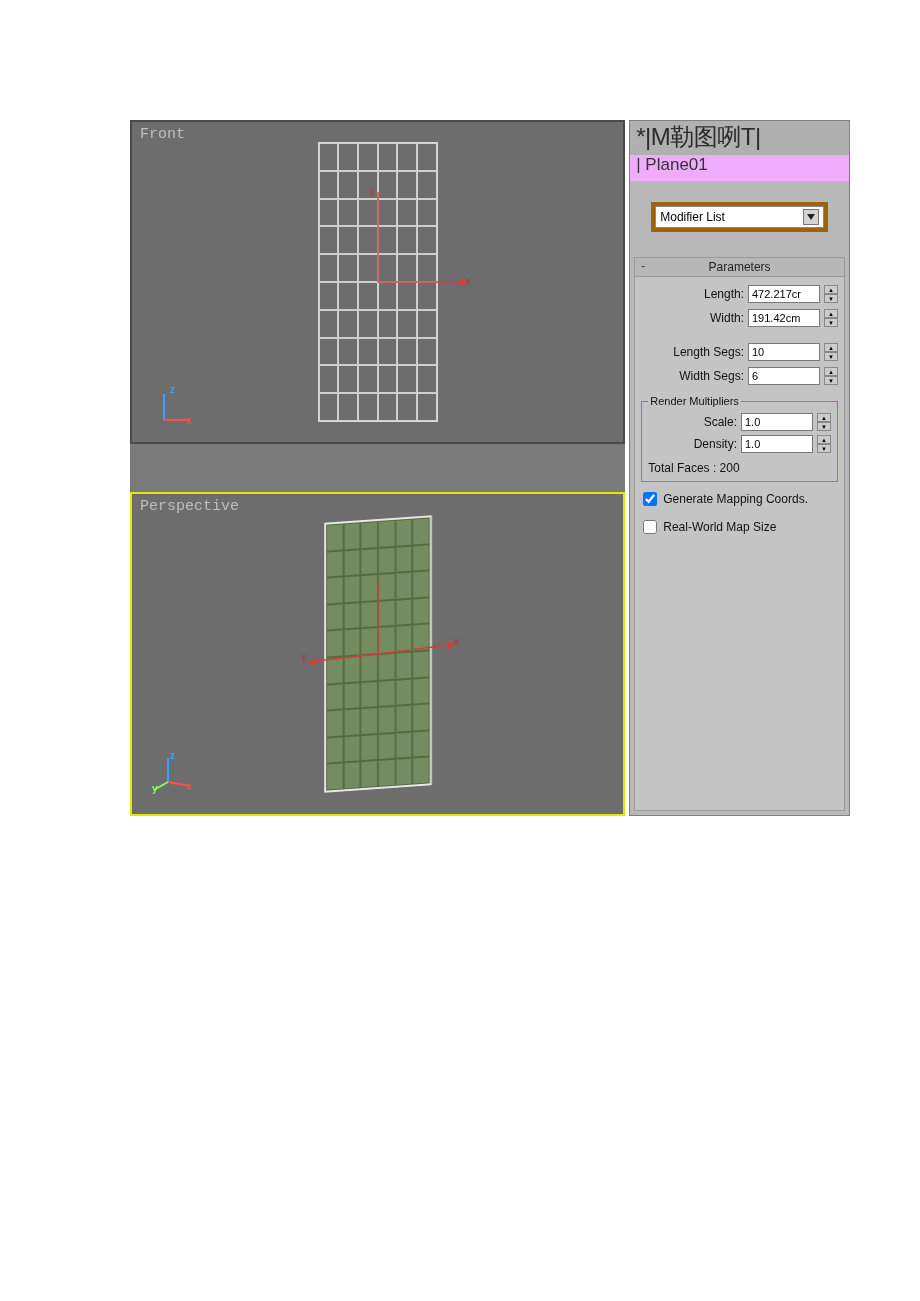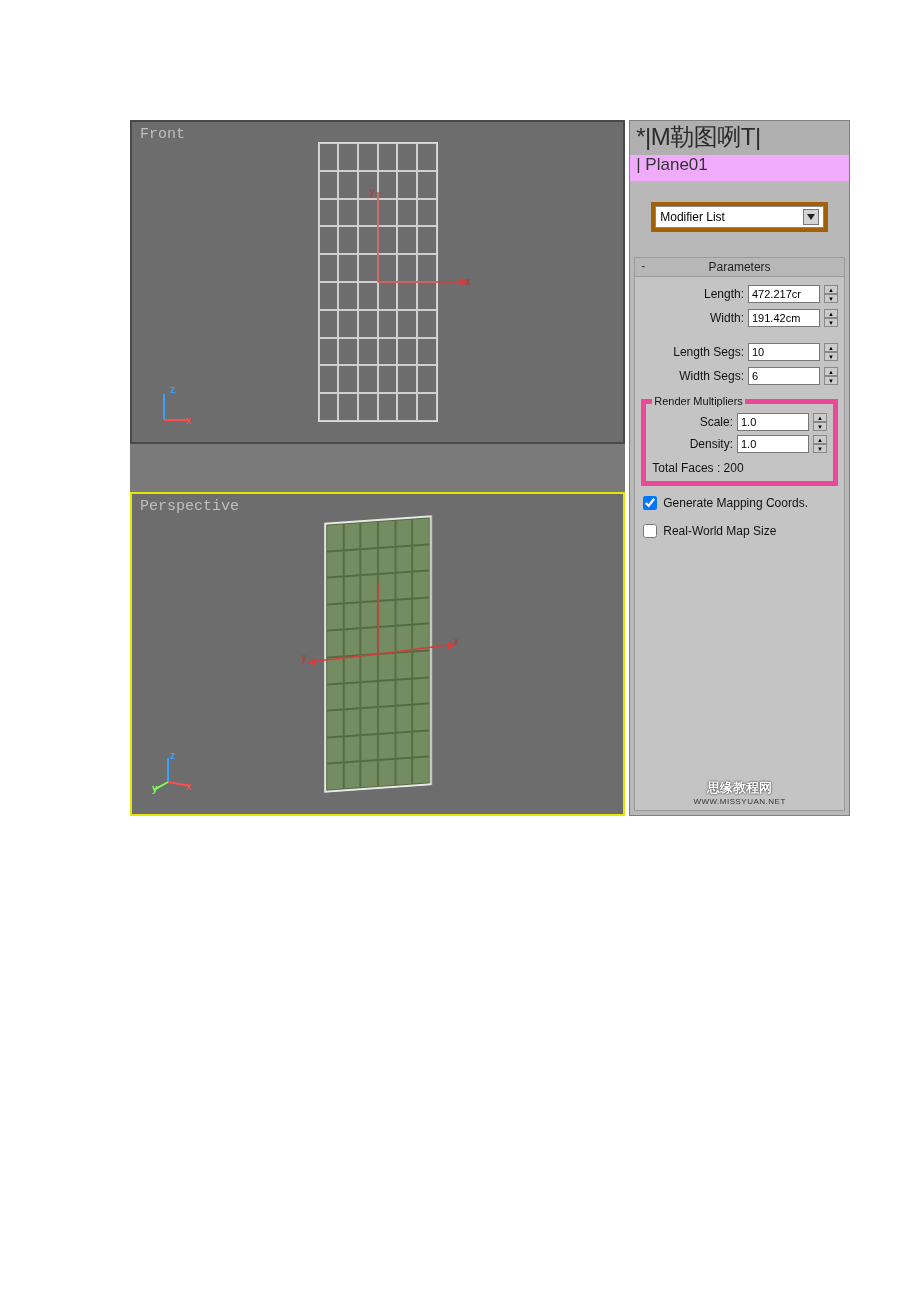--- a/index.html
+++ b/index.html
@@ -36,21 +36,21 @@
   .cp-subhead { background:#8f8f8f; color:#111; font-size:18px; padding:1px 8px 3px 8px; margin:2px 4px; }
   .cp-rollout { background:#c4c4c4; margin:4px; flex:1; display:flex; flex-direction:column; position:relative; border:1px solid #9a9a9a; }
   .rollout-title { background:#b7b7b7; color:#222; font-size:12px; text-align:center; padding:2px 0; border-bottom:1px solid #9a9a9a; position:relative; }
   .rollout-title .collapse { position:absolute; left:6px; top:1px; font-size:12px; color:#333; }
   .param-list { padding:8px 6px 4px 6px; font-size:12px; color:#111; display:flex; flex-direction:column; gap:6px; }
   .param-row { display:flex; align-items:center; justify-content:flex-end; gap:4px; }
   .param-row .plabel { flex:1; text-align:right; }
   .param-row .pval { width:72px; height:18px; background:#fff; border:1px solid #777; font-size:11px; padding:1px 3px; text-align:left; }
   .spinner { width:14px; display:flex; flex-direction:column; }
   .spinner button { height:9px; font-size:6px; line-height:4px; background:#ccc; border:1px solid #888; padding:0; }
-  .fieldset { border:5px solid #ec4899; padding:6px 6px 6px 6px; margin-top:4px; }
+  .fieldset { border:1px solid #ec4899; padding:6px 6px 6px 6px; margin-top:4px; }
   .fieldset legend { font-size:11px; padding:0 2px; }
   .fieldset .param-row { margin-bottom:4px; }
   .chkrow { display:flex; align-items:center; gap:6px; font-size:12px; margin:4px 2px; }
   .chkrow input { width:14px; height:14px; }
   .watermark { margin-top:auto; text-align:center; padding-bottom:4px; }
   .watermark .wm1 { color:#fff; font-size:13px; font-weight:bold; text-shadow:0 0 2px #000; }
   .watermark .wm2 { color:#333; font-size:8px; letter-spacing:0.5px; }
   .tri-down { width:0;height:0;border-left:4px solid transparent;border-right:4px solid transparent;border-top:6px solid #222; }
   .dd-btn { width:16px;height:16px; background:#d4d4d4; border:1px solid #777; display:flex;align-items:center;justify-content:center; }
 </style>
@@ -321,21 +321,17 @@
           <span>Generate Mapping Coords.</span>
         </label>
 
         <label class="chkrow">
           <input type="checkbox" style="">
           <span>Real-World Map Size</span>
         </label>
 
       </div>
 
-      <div class="watermark">
-        <div class="wm1">思缘教程网</div>
-        <div class="wm2">WWW.MISSYUAN.NET</div>
-      </div>
     </div>
 
   </div>
 
 </div>
 
 </body></html>

